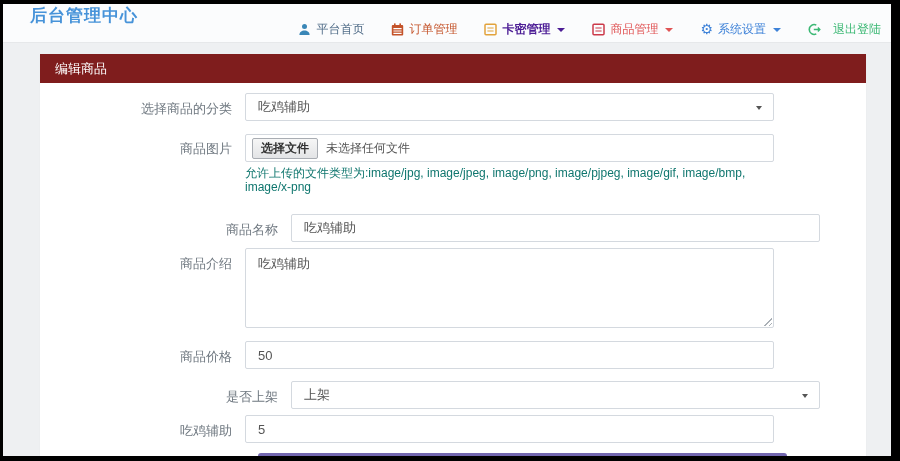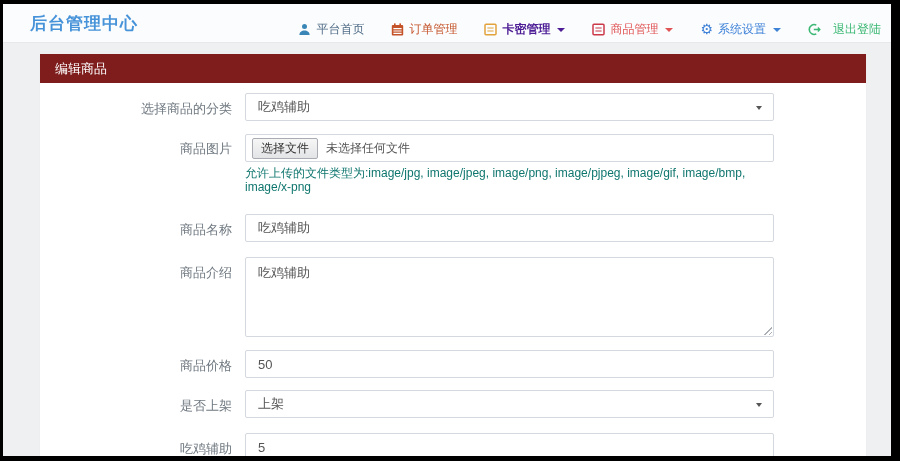--- a/index.html
+++ b/index.html
@@ -7,21 +7,21 @@
     width:900px;height:461px;position:relative;background:#000;
     font-family:"Liberation Sans","DejaVu Sans",sans-serif;overflow:hidden;
   }
   .screen{
     position:absolute;left:3px;top:4px;right:9px;bottom:5px;
     background:#eef0f2;overflow:hidden;
   }
   
   .navbar{
     height:38px;background:#fbfcfd;border-bottom:1px solid #e6e8ea;
-    display:flex;align-items:center;justify-content:space-between;
+    display:flex;justify-content:space-between;
     padding:0 10px 0 27px;
   }
   .brand{color:#4793d9;font-size:17px;font-weight:bold;letter-spacing:1px;}
   .nav-items{display:flex;align-items:center;gap:27px;font-size:12px;margin-top:12px;}
   .nav-item{display:flex;align-items:center;gap:5px;cursor:pointer;white-space:nowrap;}
   .nav-item svg{display:block;}
   .caret{width:0;height:0;border-left:4px solid transparent;border-right:4px solid transparent;border-top:4px solid currentColor;margin-left:2px;margin-top:1px;}
   .c-home{color:#4f6b87;}
   .c-order{color:#c4532a;}
   .c-card{color:#4c1d95;font-weight:bold;}
@@ -43,36 +43,37 @@
   }
   .text-input{height:28px;padding:0 12px;outline:none;display:block;}
   .select-mimic{height:28px;display:flex;align-items:center;padding:0 12px;position:relative;cursor:pointer;}
   .select-arrow{position:absolute;right:11px;top:12px;width:0;height:0;
     border-left:3.5px solid transparent;border-right:3.5px solid transparent;border-top:4.5px solid #555;}
   .file-mimic{height:28px;display:flex;align-items:center;padding:0 6px;gap:8px;cursor:pointer;}
   .file-btn{
     border:1px solid #a9adb3;border-radius:2px;background:linear-gradient(#f6f6f6,#e3e4e6);
     color:#333;font-size:12px;padding:2px 8px;line-height:15px;cursor:pointer;
     font-family:"Liberation Sans","DejaVu Sans",sans-serif;
+    font-weight:bold;
   }
   .file-status{font-size:12px;color:#555;}
   .hint{margin-top:4px;font-size:12px;color:#0f766e;line-height:14px;}
   .textarea-wrap{position:relative;width:529px;}
   .textarea-wrap textarea{height:80px;resize:none;padding:6px 12px;outline:none;display:block;}
   .resize-grip{
     position:absolute;right:2px;bottom:2px;width:9px;height:9px;pointer-events:none;
     background:
       linear-gradient(135deg,transparent 0 55%, #aab0b6 55% 63%, transparent 63% 78%, #aab0b6 78% 86%, transparent 86%);
   }
   .save-btn{
     margin:10px 0 0 218px;width:529px;height:28px;border:none;border-radius:3px;
     background:#7367b0;color:#fff;font-size:13px;cursor:pointer;display:block;
     font-family:"Liberation Sans","DejaVu Sans",sans-serif;
   }
-  .mb13{margin-bottom:13px;}.mb20{margin-bottom:20px;}.mb7{margin-bottom:15px;}.mb12{margin-bottom:12px;}
+  .mb13{margin-bottom:13px;}.mb20{margin-bottom:20px;}.mb7{margin-bottom:6px;justify-content:center;}.mb12{margin-bottom:12px;}
 </style>
 </head>
 <body>
 
 <div class="screen">
 
   <div class="navbar">
     <div class="brand">后台管理中心</div>
 
     <div class="nav-items">

